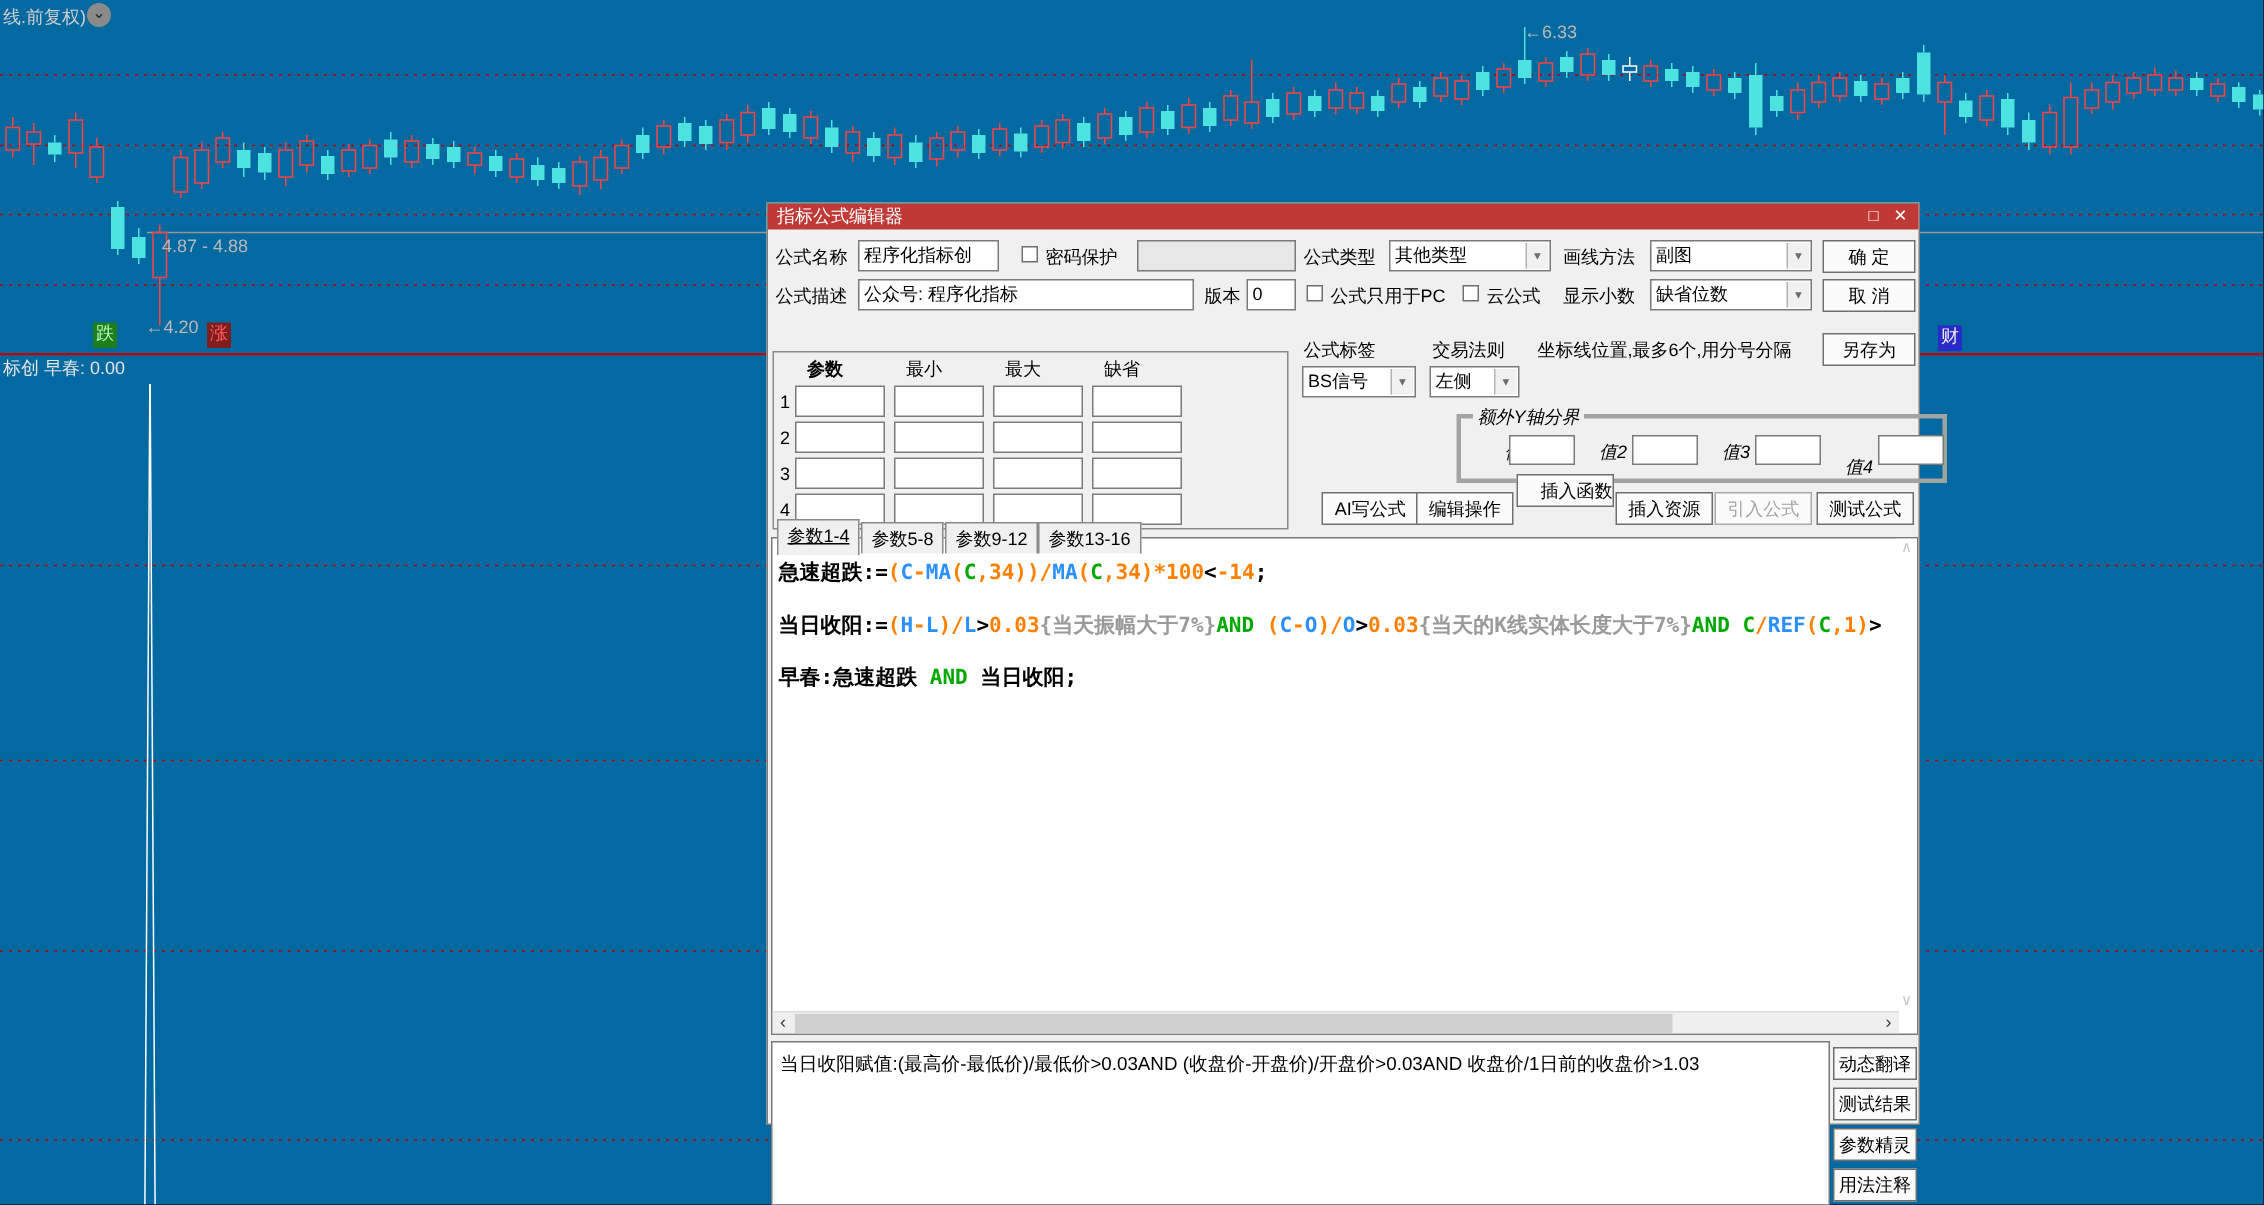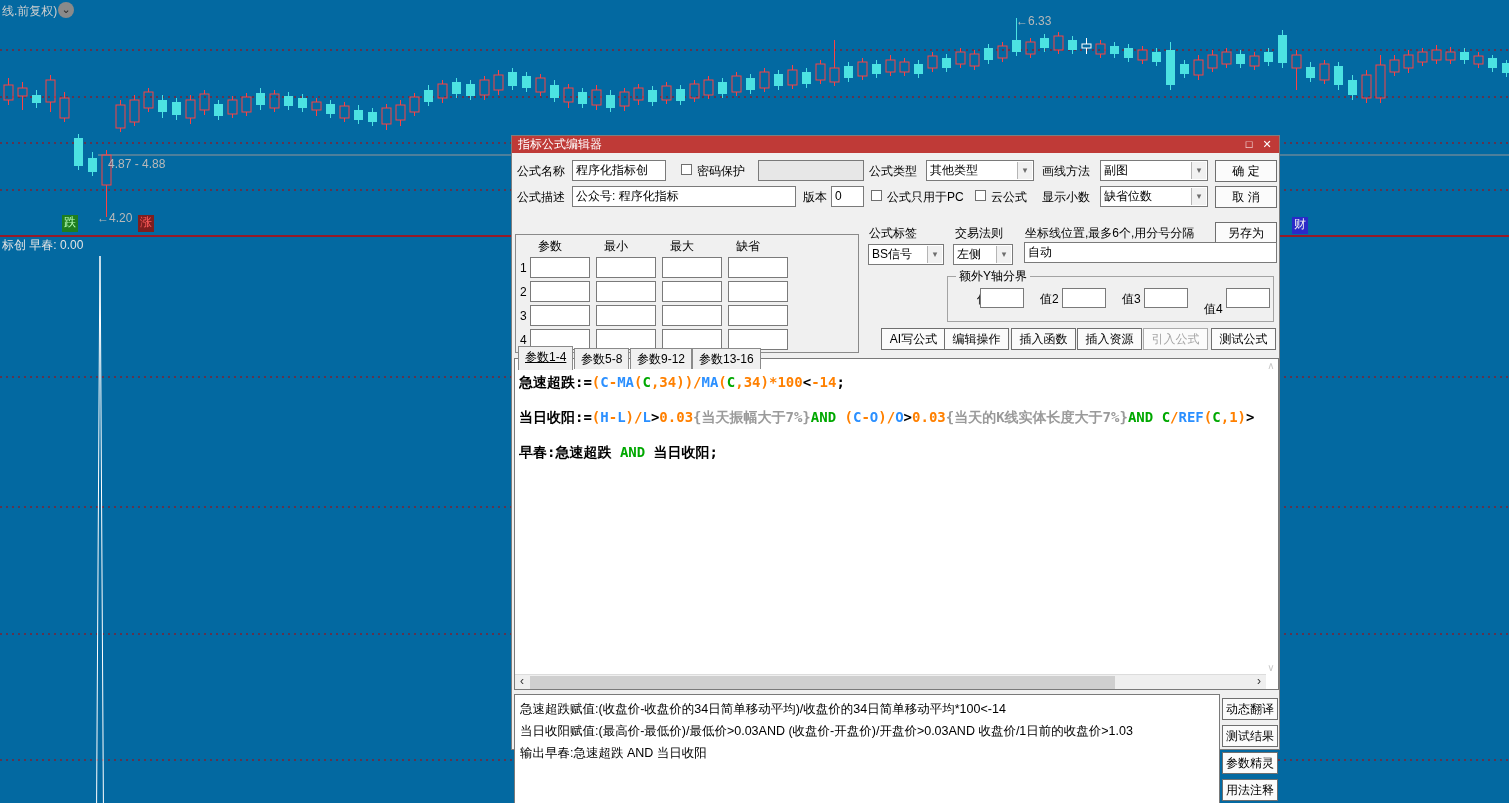--- a/index.html
+++ b/index.html
@@ -45,21 +45,21 @@
   
   .tab { position:absolute; top:212px; height:21px; background:#f0f0f0; border:1px solid #8a8a8a;
          border-bottom:none; text-align:center; line-height:20px; padding:0 6px; }
   .tab.active { top:210px; height:24px; z-index:2;text-decoration:underline; }
 
   
   #param-box { position:absolute; left:3px; top:98px; width:344px; height:119px;
                border:1px solid #8a8a8a; background:#f0f0f0; }
 
   
-  #yfs { position:absolute; left:435px; top:140px; width:327px; height:46px; border:1px solid #a3a3a3; }
+  #yfs { position:absolute; left:459px; top:140px; width:327px; height:46px; border:3px solid #a3a3a3;font-style:italic; }
   #yfs-legend { position:absolute; left:8px; top:-8px; background:#f0f0f0; padding:0 3px; }
 
   
   #editor { position:absolute; left:2px; top:222px; width:765px; height:332px; background:#fff;
             border:1px solid #7a7a7a; overflow:hidden; }
   #code { position:absolute; left:4px; top:6px; width:735px; height:300px; overflow:hidden;
           font-family:"DejaVu Sans Mono",monospace; font-size:14px; font-weight:bold; }
   .code-line { height:35px; line-height:35px; white-space:nowrap; }
   .sg-k{color:#000}.sg-b{color:#2a8fff}.sg-o{color:#ff8000}.sg-g{color:#00a800}.sg-c{color:#9a9a9a}
   #vscroll { position:absolute; right:0; top:0; width:14px; height:316px; background:#fff; }
@@ -471,21 +471,21 @@
     </div>
     <div class="btn" style="left:703px;top:50px;width:62px">取 消</div>
 
     <div id="tabs"></div>
     <div class="lbl" style="left:357px;top:90px">公式标签</div>
     <div class="lbl" style="left:443px;top:90px">交易法则</div>
     <div class="lbl" style="left:513px;top:90px">坐标线位置,最多6个,用分号分隔</div>
     <div class="btn" style="left:703px;top:86px;width:62px">另存为</div>
 
     <div id="param-box">
-        <div class="lbl" style="left: 22px; top: 4px;">参数</div>
+        <div class="lbl" style="left: 22px; top: 4px; font-weight: bold;">参数</div>
         <div class="lbl" style="left: 88px; top: 4px;">最小</div>
         <div class="lbl" style="left: 154px; top: 4px;">最大</div>
         <div class="lbl" style="left: 220px; top: 4px;">缺省</div>
         <div class="lbl" style="left: 4px; top: 26px;">1</div>
         <div class="inp" style="left: 14px; top: 22px; width: 60px; height: 21px;"></div>
         <div class="inp" style="left: 80px; top: 22px; width: 60px; height: 21px;"></div>
         <div class="inp" style="left: 146px; top: 22px; width: 60px; height: 21px;"></div>
         <div class="inp" style="left: 212px; top: 22px; width: 60px; height: 21px;"></div>
         <div class="lbl" style="left: 4px; top: 50px;">2</div>
         <div class="inp" style="left: 14px; top: 46px; width: 60px; height: 21px;"></div>
@@ -505,21 +505,20 @@
       </div>
 
     <div class="sel" style="left:356px;top:108px;width:76px">
       <span>BS信号</span>
       <span class="arr">▾</span>
     </div>
     <div class="sel" style="left:441px;top:108px;width:60px">
       <span>左侧</span>
       <span class="arr">▾</span>
     </div>
-    <div class="inp" style="left:512px;top:106px;width:253px">自动</div>
 
     <div id="yfs">
       <div class="lbl" id="yfs-legend">额外Y轴分界</div>
     <div class="lbl" style="left: 10px; top: 15px; margin-left: 19px;">值1</div>
         <div class="inp" style="left: 32px; top: 11px; width: 44px; height: 20px;"></div>
         <div class="lbl" style="left: 92px; top: 15px;">值2</div>
         <div class="inp" style="left: 114px; top: 11px; width: 44px; height: 20px;"></div>
         <div class="lbl" style="left: 174px; top: 15px;">值3</div>
         <div class="inp" style="left: 196px; top: 11px; width: 44px; height: 20px;"></div>
         <div class="lbl" style="left: 256px; top: 15px; margin-top: 10px;">值4</div>
@@ -539,32 +538,30 @@
         <div class="vs-arr" style="bottom:0">∨</div>
       </div>
       <div id="hscroll">
         <div class="hs-arr" style="left:0">‹</div>
         <div class="hs-arr" style="right:0">›</div>
         <div id="hs-thumb"></div>
       </div>
     </div>
 
     <div id="trans">
-        <div class="trans-line">急速超跌赋值:(收盘价-收盘价的34日简单移动平均)/收盘价的34日简单移动平均*100&lt;-14</div>
         <div class="trans-line">当日收阳赋值:(最高价-最低价)/最低价&gt;0.03AND (收盘价-开盘价)/开盘价&gt;0.03AND 收盘价/1日前的收盘价&gt;1.03</div>
-        <div class="trans-line">输出早春:急速超跌 AND 当日收阳</div>
       </div>
     <div id="sidebtns"></div>
   <div class="tab active" style="left: 6px;">参数1-4</div>
       <div class="tab" style="left: 62px;">参数5-8</div>
       <div class="tab" style="left: 118px;">参数9-12</div>
       <div class="tab" style="left: 180px;">参数13-16</div>
       <div class="btn" style="left: 353px; top: 192px; width: 65px; margin-left: 16px;">AI写公式</div>
       <div class="btn" style="left: 432px; top: 192px; width: 65px;">编辑操作</div>
-      <div class="btn" style="left: 499px; top: 192px; width: 65px;">插入函数</div>
+      <div class="btn" style="left: 499px; top: 180px; width: 65px; text-align: right;">插入函数</div>
       <div class="btn" style="left: 565px; top: 192px; width: 65px;">插入资源</div>
       <div class="btn dis" style="left: 631px; top: 192px; width: 65px;">引入公式</div>
       <div class="btn" style="left: 699px; top: 192px; width: 65px;">测试公式</div>
       <div class="side-btn" style="top: 562px;">动态翻译</div>
       <div class="side-btn" style="top: 589px;">测试结果</div>
       <div class="side-btn" style="top: 616px;">参数精灵</div>
       <div class="side-btn" style="top: 643px;">用法注释</div>
     </div>
 </div>
 

